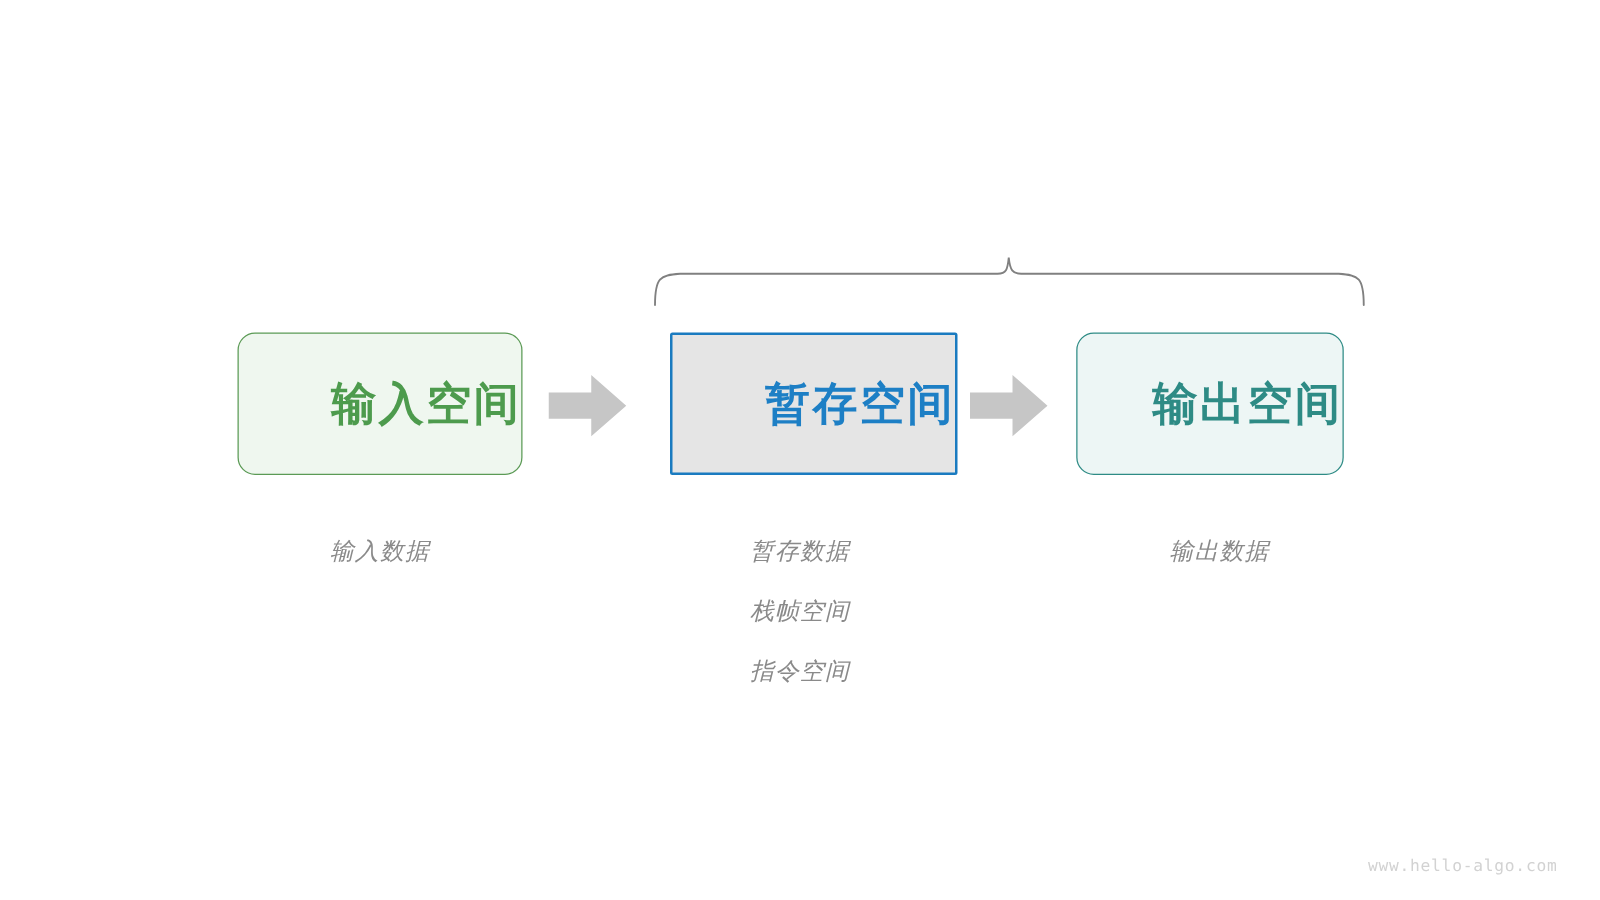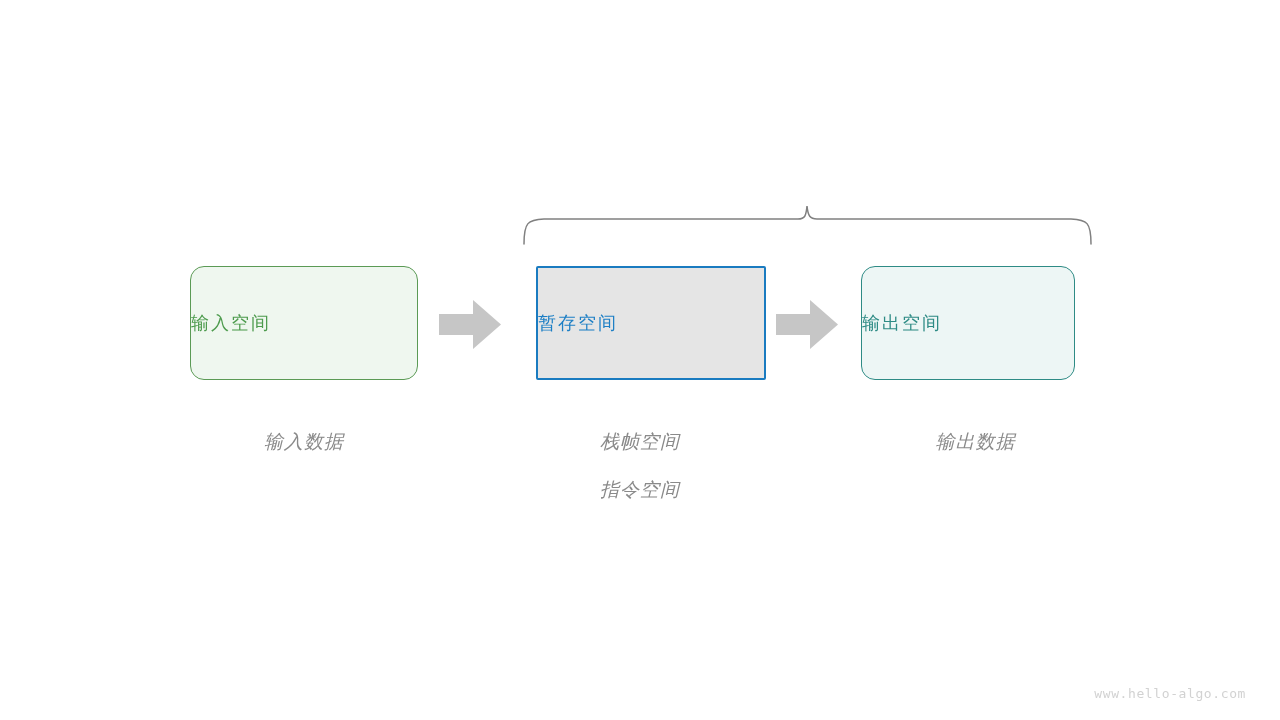--- a/index.html
+++ b/index.html
@@ -49,23 +49,23 @@
 
   
   .box {
     position: absolute;
     top: 266px;
     height: 114px;
     border-radius: 14px;
     box-sizing: border-box;
     display: flex;
     align-items: center;
-    justify-content: flex-start;
-    font-size: 18px;
-    font-weight: normal;
+    justify-content: flex-end;
+    font-size: 36px;
+    font-weight: bold;
     letter-spacing: 2px;
   }
   .box-input {
     left: 190px;
     width: 228px;
     background: #eff7ef;
     border: 1.6px solid #5b9a55;
     color: #4d9b4d;
   }
   .box-temp {
@@ -152,20 +152,21 @@
     <path d="M 2 16 L 36 16 L 36 2 L 64 26.5 L 36 51 L 36 37 L 2 37 Z" fill="#c6c6c6"></path>
   </svg>
   <svg class="arrow-svg arrow-2" viewBox="0 0 66 53" xmlns="http://www.w3.org/2000/svg">
     <path d="M 2 16 L 36 16 L 36 2 L 64 26.5 L 36 51 L 36 37 L 2 37 Z" fill="#c6c6c6"></path>
   </svg>
 
   <div class="caption-col cap-input">
     <div class="line">输入数据</div>
   </div>
   <div class="caption-col cap-temp">
+    <div class="line">暂存数据</div>
     <div class="line">栈帧空间</div>
     <div class="line">指令空间</div>
   </div>
   <div class="caption-col cap-output">
     <div class="line">输出数据</div>
   </div>
 
   <div class="watermark">www.hello-algo.com</div>
 
 </div>

